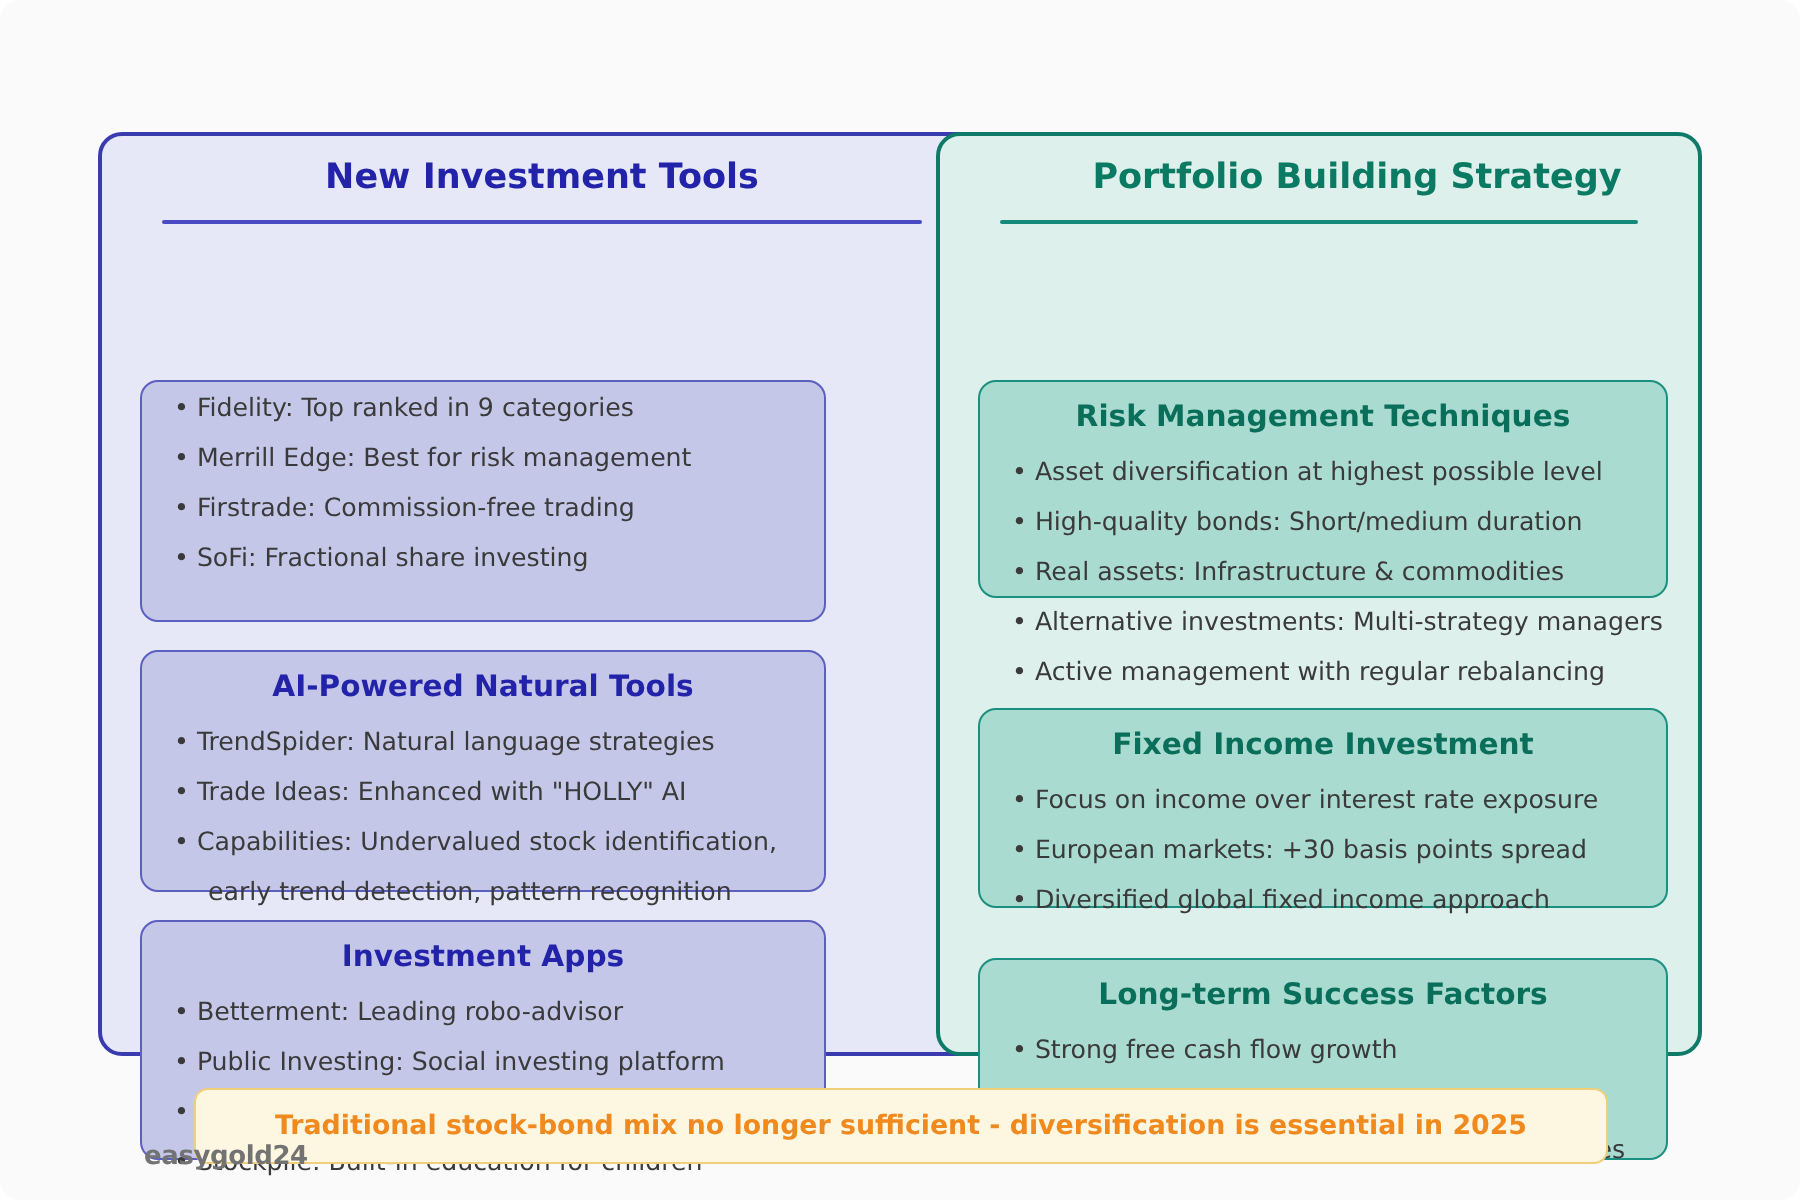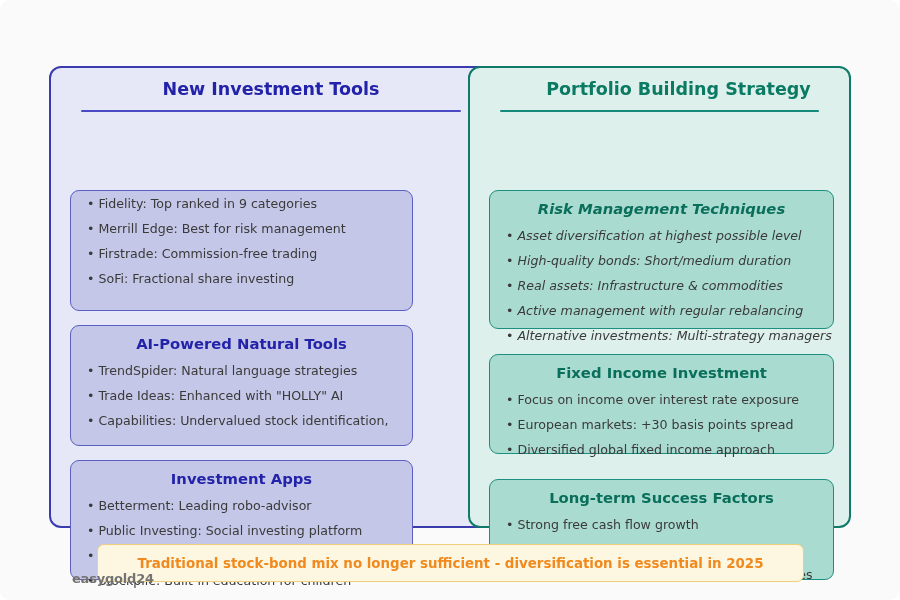--- a/index.html
+++ b/index.html
@@ -132,21 +132,21 @@
   .bullets li .dot {
     color: #3a3a3a;
     margin-right: 4px;
   }
 
   
   #card-digital   { top: 122px; height: 121px; }
   #card-ai        { top: 257px; height: 121px; }
   #card-apps      { top: 392px; height: 120px; }
   
-  #card-risk      { top: 122px; height: 139px; font-style: italic; }
+  #card-risk      { top: 122px; height: 109px; }
   #card-fixed     { top: 286px; height: 100px; }
   #card-longterm  { top: 411px; height: 101px; }
 
   
   #footer-banner {
     position: absolute;
     left: 97px;
     top: 544px;
     width: 707px;
     height: 38px;
@@ -194,20 +194,21 @@
         <li><span class="dot">•</span><span>SoFi: Fractional share investing</span></li>
       </ul>
     </div>
 
     <div class="card left" id="card-ai">
       <div class="card-title">AI-Powered Natural Tools</div>
       <ul class="bullets">
         <li><span class="dot">•</span><span>TrendSpider: Natural language strategies</span></li>
         <li><span class="dot">•</span><span>Trade Ideas: Enhanced with "HOLLY" AI</span></li>
         <li><span class="dot">•</span><span>Capabilities: Undervalued stock identification,</span></li>
+        <li class="cont"><span>early trend detection, pattern recognition</span></li>
       </ul>
     </div>
 
     <div class="card left" id="card-apps">
       <div class="card-title">Investment Apps</div>
       <ul class="bullets">
         <li><span class="dot">•</span><span>Betterment: Leading robo-advisor</span></li>
         <li><span class="dot">•</span><span>Public Investing: Social investing platform</span></li>
         <li><span class="dot">•</span><span>Invstr: Fantasy stock game for learning</span></li>
         <li><span class="dot">•</span><span>Stockpile: Built-in education for children</span></li>
@@ -218,22 +219,22 @@
   <div class="panel" id="panel-right">
     <div class="panel-title">Portfolio Building Strategy</div>
     <div class="panel-divider"></div>
 
     <div class="card right" id="card-risk">
       <div class="card-title">Risk Management Techniques</div>
       <ul class="bullets">
         <li><span class="dot">•</span><span>Asset diversification at highest possible level</span></li>
         <li><span class="dot">•</span><span>High-quality bonds: Short/medium duration</span></li>
         <li><span class="dot">•</span><span>Real assets: Infrastructure &amp; commodities</span></li>
+        <li><span class="dot">•</span><span>Alternative investments: Multi-strategy managers</span></li>
         <li><span class="dot">•</span><span>Active management with regular rebalancing</span></li>
-        <li><span class="dot">•</span><span>Alternative investments: Multi-strategy managers</span></li>
       </ul>
     </div>
 
     <div class="card right" id="card-fixed">
       <div class="card-title">Fixed Income Investment</div>
       <ul class="bullets">
         <li><span class="dot">•</span><span>Focus on income over interest rate exposure</span></li>
         <li><span class="dot">•</span><span>European markets: +30 basis points spread</span></li>
         <li><span class="dot">•</span><span>Diversified global fixed income approach</span></li>
       </ul>

